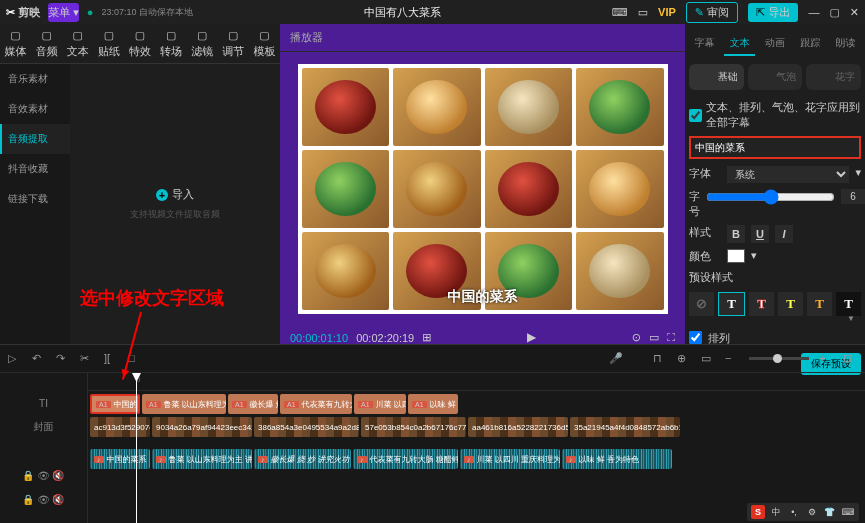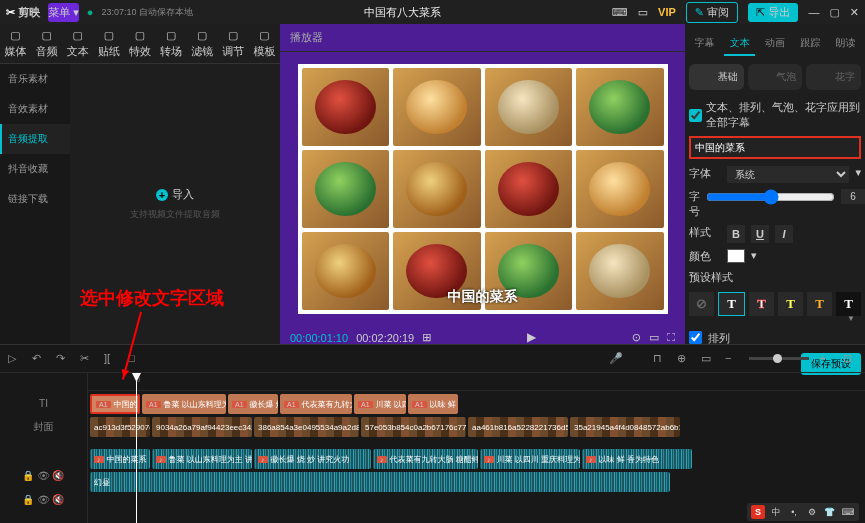--- a/index.html
+++ b/index.html
@@ -317,27 +317,24 @@
           <div class="clip vid" style="width: 100px;">9034a26a79af94423eec34231d02c5f8c.jpeg 00:00:05:15</div>
           <div class="clip vid" style="width: 105px;">386a854a3e0495534a9a2d8d5093e6c7c.jpeg 00:00:05:15</div>
           <div class="clip vid" style="width: 105px;">57e053b854c0a2b67176c779117af8cb6.jpeg 00:00:05:15</div>
           <div class="clip vid" style="width: 100px;">aa461b816a5228221736d5889ee9aa1a.j</div>
           <div class="clip vid" style="width: 110px;">35a21945a4f4d0848572ab6b136f4d94.jpe</div>
         </div>
         <div style="height: 6px;"></div>
         <div class="track">
           <div class="clip aud" style="width: 60px;"><span class="tag">♪</span>中国的菜系</div>
           <div class="clip aud" style="width: 100px;"><span class="tag">♪</span>鲁菜 以山东料理为主 讲究清香 鲜嫩 味醇</div>
-          <div class="clip aud" style="width: 117px;"><span class="tag">♪</span>徽长爆 烧 炒 讲究火功</div>
+          <div class="clip aud" style="width: 97px; font-style: italic;"><span class="tag">♪</span>徽长爆 烧 炒 讲究火功</div>
           <div class="clip aud" style="width: 105px;"><span class="tag">♪</span>代表菜有九转大肠 糖醋鲤鱼 葱烧海参</div>
           <div class="clip aud" style="width: 100px;"><span class="tag">♪</span>川菜 以四川 重庆料理为主</div>
           <div class="clip aud" style="width: 110px;"><span class="tag">♪</span>以味 鲜 香为特色</div>
-        </div>
-        <div class="track">
-          <div class="clip aud" style="width: 580px;">幻昼</div>
         </div>
       </div>
   </div>
 </div>
 
 <div class="annotation">选中修改文字区域</div>
 <div class="ann-line"></div>
 
 <div class="ime">
   <div class="s">S</div>

